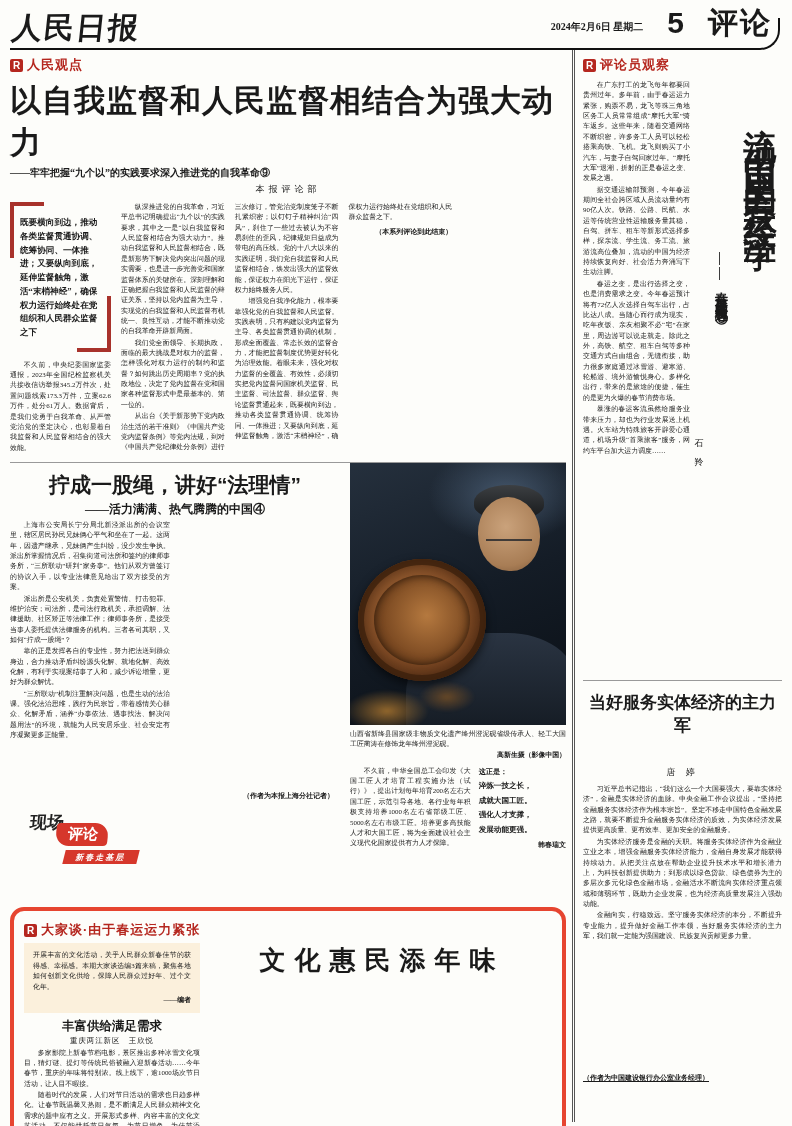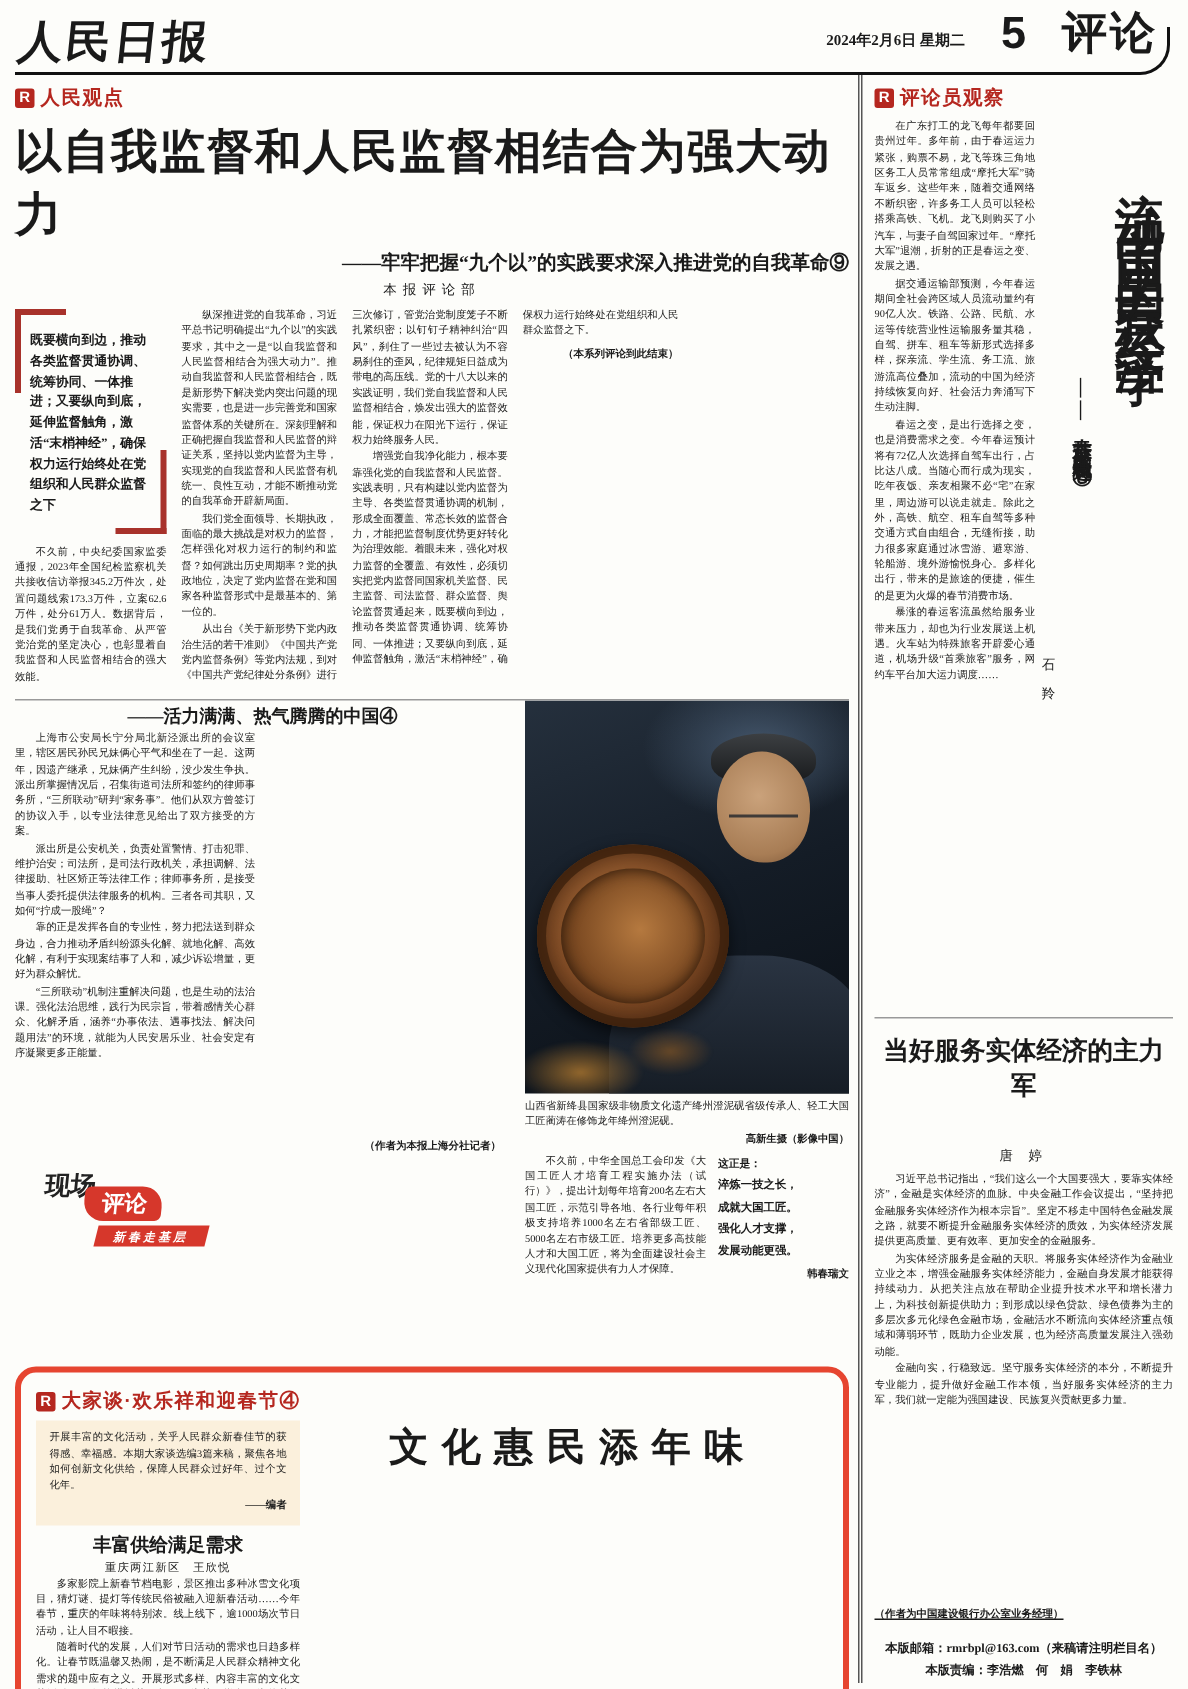--- a/index.html
+++ b/index.html
@@ -20,21 +20,21 @@
   .left-col{width:556px;flex:none;}
   .right-col{flex:1;border-left:3px double #555;margin-left:6px;padding-left:8px;display:flex;flex-direction:column;}
   
   .kicker{display:flex;align-items:center;gap:4px;margin:6px 0 2px 0;}
   .r-logo{width:13px;height:13px;background:#b5271f;color:#fff;font-family:"Liberation Sans",sans-serif;
           font-weight:bold;font-size:10px;display:flex;align-items:center;justify-content:center;border-radius:2px;flex:none;}
   .kicker-text{color:#b5271f;font-family:"Liberation Sans",sans-serif;font-weight:bold;font-size:13px;letter-spacing:1px;}
   
   .pv-title{text-align:left;font-family:"Liberation Sans",sans-serif;font-weight:bold;font-size:31px;
             letter-spacing:1px;margin:6px 0 2px 0;}
-  .pv-subtitle{text-align:right;font-weight:bold;font-size:13px;margin:2px 0;}
+  .pv-subtitle{text-align:left;font-weight:bold;font-size:10px;margin:2px 0;}
   .pv-byline{text-align:center;font-size:9px;letter-spacing:4px;margin:3px 0 6px 0;}
   .pv-body{display:flex;gap:10px;height:252px;overflow:hidden;}
   .pv-col1{width:101px;flex:none;}
   .quote{position:relative;padding:14px 6px 12px 10px;font-weight:bold;font-size:8.6px;line-height:1.6;margin-bottom:8px;}
   .quote::before{content:"";position:absolute;left:0;top:0;width:30px;height:52px;
                  border-left:4px solid #a8322b;border-top:4px solid #a8322b;}
   .quote::after{content:"";position:absolute;right:0;bottom:0;width:30px;height:52px;
                 border-right:4px solid #a8322b;border-bottom:4px solid #a8322b;}
   .pv-cols{flex:1;column-count:4;column-gap:10px;column-fill:auto;height:252px;}
   .bodytext p{font-size:6.9px;line-height:1.5;text-indent:2em;text-align:justify;margin:0 0 1px 0;}
@@ -157,20 +157,21 @@
           </div>
         </div>
       </div>
 
       <div class="rule"></div>
 
       <div class="rope">
         <div class="rope-flex">
           <div class="rope-left">
             <div class="rope-head">
+              <div class="rope-title">拧成一股绳，讲好“法理情”</div>
               <div class="rope-subtitle">——活力满满、热气腾腾的中国④</div>
             </div>
             <div class="rope-cols bodytext">
               <p>上海市公安局长宁分局北新泾派出所的会议室里，辖区居民孙民兄妹俩心平气和坐在了一起。这两年，因遗产继承，兄妹俩产生纠纷，没少发生争执。派出所掌握情况后，召集街道司法所和签约的律师事务所，“三所联动”研判“家务事”。他们从双方曾签订的协议入手，以专业法律意见给出了双方接受的方案。</p>
               <p>派出所是公安机关，负责处置警情、打击犯罪、维护治安；司法所，是司法行政机关，承担调解、法律援助、社区矫正等法律工作；律师事务所，是接受当事人委托提供法律服务的机构。三者各司其职，又如何“拧成一股绳”？</p>
               <p>靠的正是发挥各自的专业性，努力把法送到群众身边，合力推动矛盾纠纷源头化解、就地化解、高效化解，有利于实现案结事了人和，减少诉讼增量，更好为群众解忧。</p>
               <p>“三所联动”机制注重解决问题，也是生动的法治课。强化法治思维，践行为民宗旨，带着感情关心群众、化解矛盾，涵养“办事依法、遇事找法、解决问题用法”的环境，就能为人民安居乐业、社会安定有序凝聚更多正能量。</p>
             </div>
             <div class="rope-note">（作者为本报上海分社记者）</div>
             <div class="scene-badge">
@@ -206,21 +207,21 @@
                 <div class="poem-author">韩春瑞文</div>
               </div>
             </div>
           </div>
         </div>
       </div>
 
       <div class="djt-box">
         <div class="kicker">
           <span class="r-logo">R</span>
-          <span class="kicker-text">大家谈·欢乐祥和迎春节④</span>
+          <span class="kicker-text">大家谈·由于春运运力紧张</span>
         </div>
         <div class="djt-grid">
           <div class="djt-colblock">
             <div class="note-box">
               <span>开展丰富的文化活动，关乎人民群众新春佳节的获得感、幸福感。本期大家谈选编3篇来稿，聚焦各地如何创新文化供给，保障人民群众过好年、过个文化年。</span>
               <div class="note-sign">——编者</div>
             </div>
             <div class="sub-title">丰富供给满足需求</div>
             <div class="sub-byline">重庆两江新区　王欣悦</div>
             <div class="bodytext">
@@ -260,19 +261,15 @@
         <div class="eco-title">当好服务实体经济的主力军</div>
         <div class="eco-byline">唐 婷</div>
         <div class="eco-body bodytext">
           <p>习近平总书记指出，“我们这么一个大国要强大，要靠实体经济”，金融是实体经济的血脉。中央金融工作会议提出，“坚持把金融服务实体经济作为根本宗旨”。坚定不移走中国特色金融发展之路，就要不断提升金融服务实体经济的质效，为实体经济发展提供更高质量、更有效率、更加安全的金融服务。</p>
           <p>为实体经济服务是金融的天职。将服务实体经济作为金融业立业之本，增强金融服务实体经济能力，金融自身发展才能获得持续动力。从把关注点放在帮助企业提升技术水平和增长潜力上，为科技创新提供助力；到形成以绿色贷款、绿色债券为主的多层次多元化绿色金融市场，金融活水不断流向实体经济重点领域和薄弱环节，既助力企业发展，也为经济高质量发展注入强劲动能。</p>
           <p>金融向实，行稳致远。坚守服务实体经济的本分，不断提升专业能力，提升做好金融工作本领，当好服务实体经济的主力军，我们就一定能为强国建设、民族复兴贡献更多力量。</p>
         </div>
         <div class="eco-note">（作者为中国建设银行办公室业务经理）</div>
       </div>
 
-      <div class="page-footer">
-        <div>本版邮箱：rmrbpl@163.com（来稿请注明栏目名）</div>
-        <div>本版责编：李浩燃　何　娟　李铁林</div>
-      </div>
     </div>
   </div>
 </div>
 
 </body></html>

